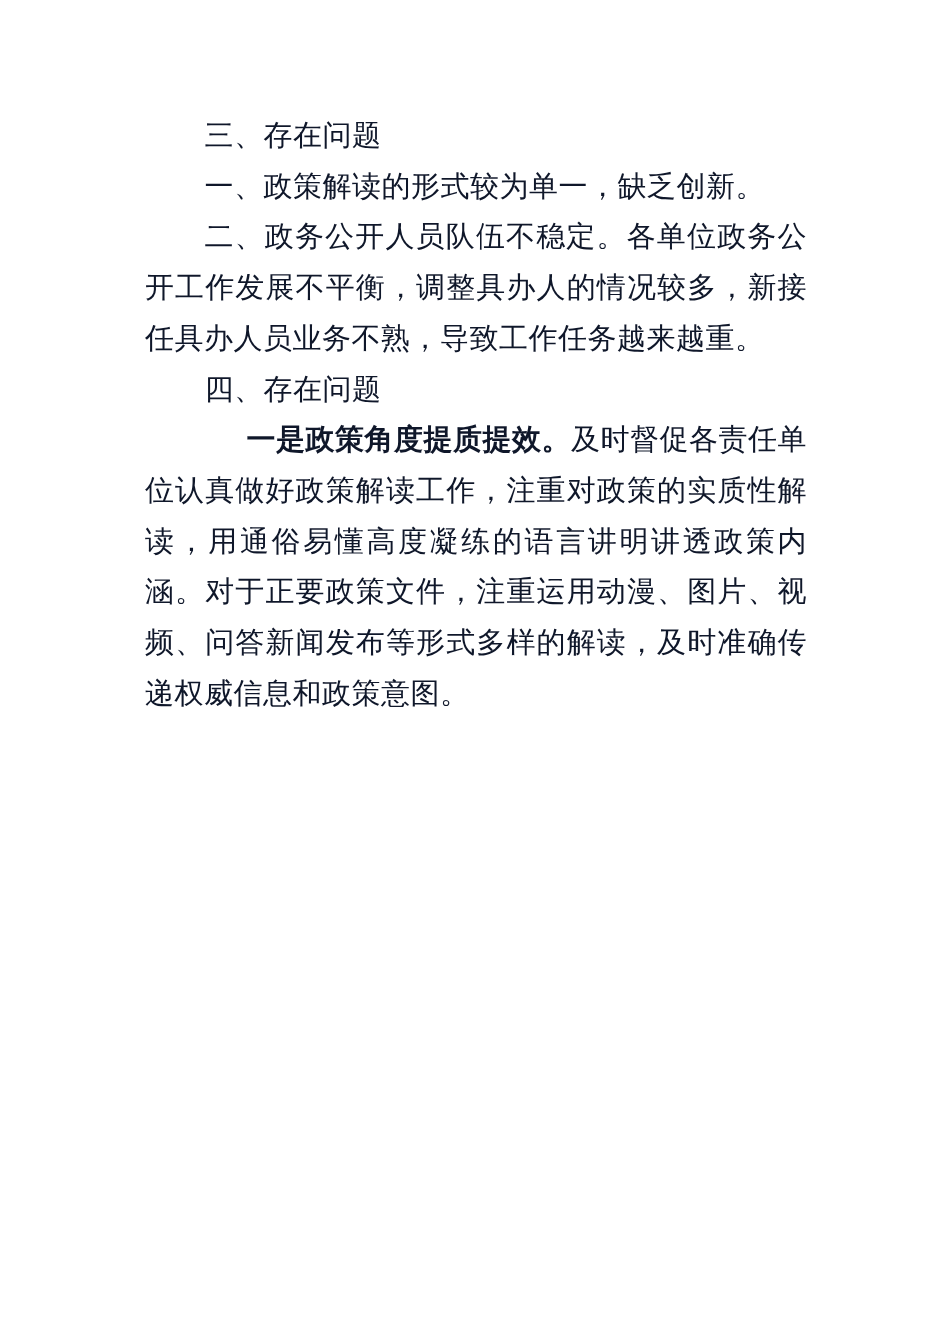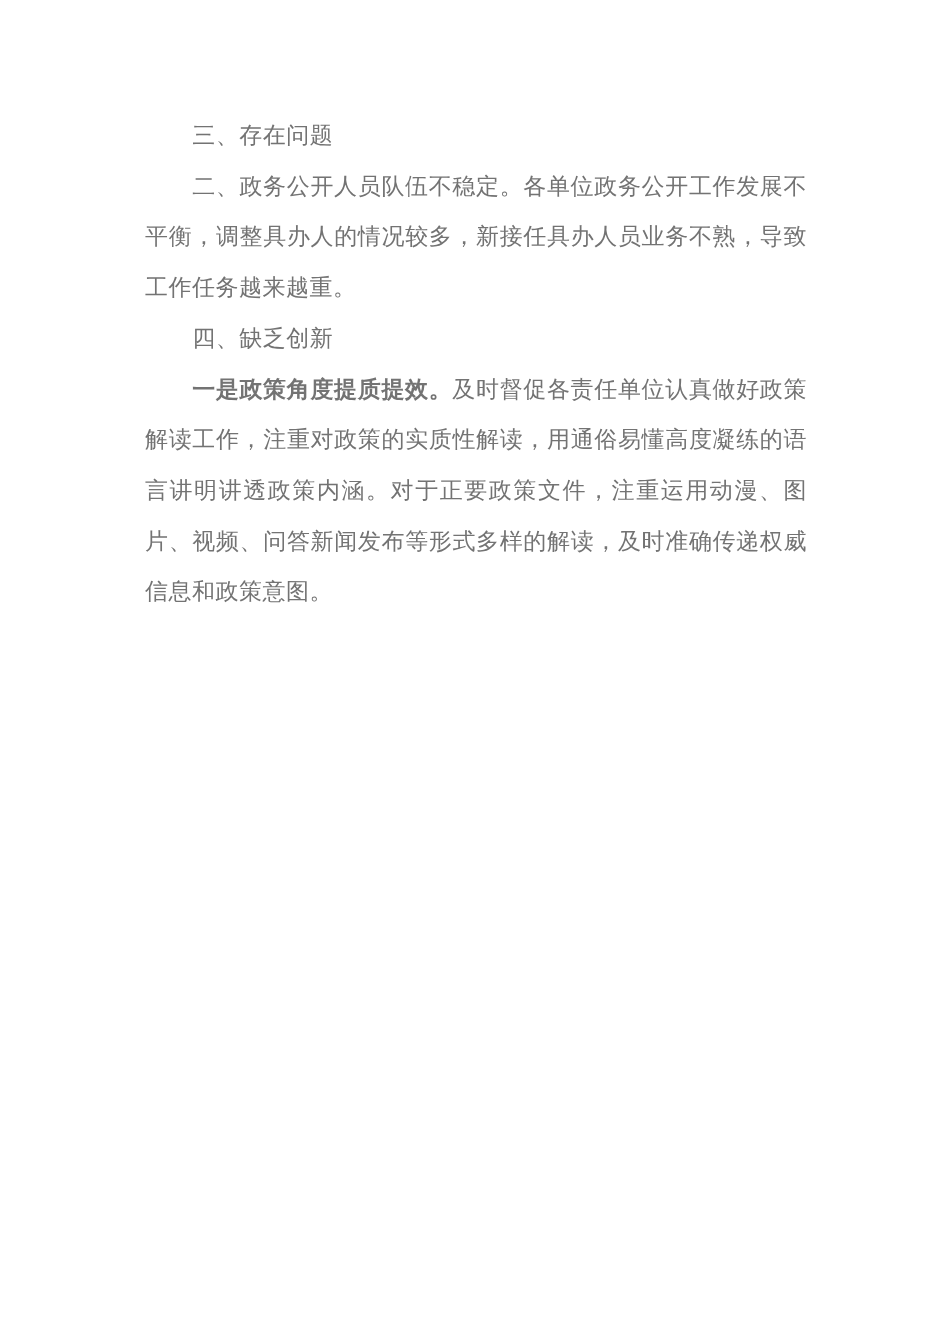--- a/index.html
+++ b/index.html
@@ -3,32 +3,33 @@
 <meta charset="utf-8">
 <style>
   html, body { margin: 0; padding: 0; background: #ffffff; }
   body { width: 950px; height: 1344px; position: relative; overflow: hidden; }
   .page {
     position: absolute;
     left: 145px;
     top: 110px;
     width: 662px;
     font-family: "DejaVu Sans", "Liberation Sans", sans-serif;
-    font-size: 23px;
+    font-size: 29px;
     line-height: 50.7px;
-    color: #737373;
+    color: #0f172a;
     letter-spacing: 0.5px;
     text-align: justify;
     text-justify: inter-character;
   }
   .para { margin: 0; text-indent: 2.05em; }
   .heading { margin: 0; text-indent: 2.05em; }
-  .strong { font-weight: bold; }
+  .strong { font-weight: bold; margin-left: 42px; }
 </style>
 </head>
 <body>
 
 <div class="page">
   <p class="heading">三、存在问题</p>
+  <p class="para">一、政策解读的形式较为单一，缺乏创新。</p>
   <p class="para">二、政务公开人员队伍不稳定。各单位政务公开工作发展不平衡，调整具办人的情况较多，新接任具办人员业务不熟，导致工作任务越来越重。</p>
-  <p class="heading">四、缺乏创新</p>
+  <p class="heading">四、存在问题</p>
   <p class="para"><span class="strong">一是政策角度提质提效。</span><span>及时督促各责任单位认真做好政策解读工作，注重对政策的实质性解读，用通俗易懂高度凝练的语言讲明讲透政策内涵。对于正要政策文件，注重运用动漫、图片、视频、问答新闻发布等形式多样的解读，及时准确传递权威信息和政策意图。</span></p>
 </div>
 
 </body></html>

